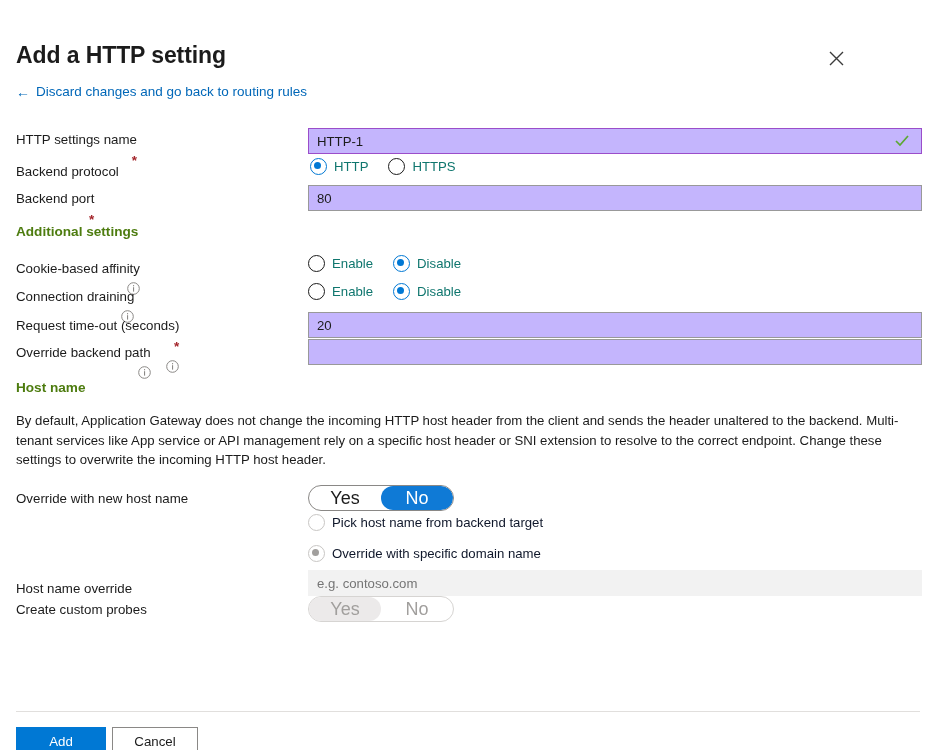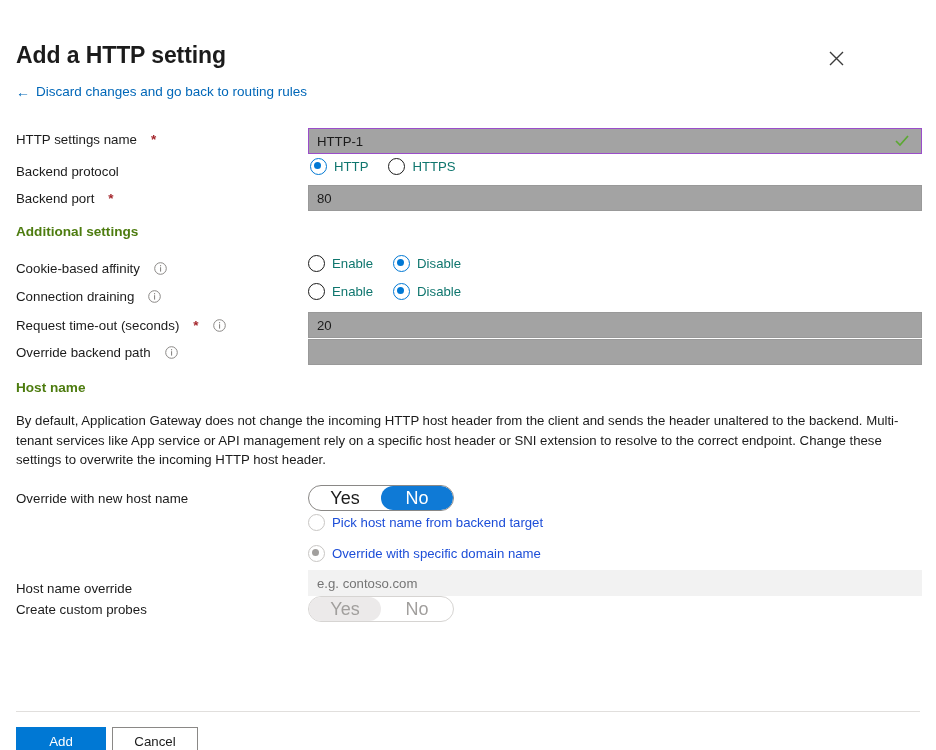--- a/index.html
+++ b/index.html
@@ -29,28 +29,28 @@
   
   .back-link {
     position:absolute; left:16px; top:84px;
     font-size:13.5px; color:#0067b8; cursor:pointer;
     display:flex; align-items:center; gap:6px; text-decoration:none; white-space:nowrap;
   }
   .back-link .arw { font-size:14px; line-height:1; }
 
   
   .lbl-col { position:absolute; left:16px; font-size:13.3px; color:#1b1b1b; white-space:nowrap;
-             display:flex; align-items:center; gap:14px; }
+             display:flex; align-items:flex-end; gap:6px;flex-direction:column; }
   .req { color:#a4262c; font-weight:700; font-size:13.5px; }
   .info-ic { display:inline-flex; align-items:center; justify-content:center; cursor:pointer; }
   .info-ic svg { display:block; }
 
   .fld {
     position:absolute; left:308px; width:614px; height:26px;
-    border:1px solid #999; background:#a3a3a3; font-size:13.2px; color:#1b1b1b;
+    border:1px solid #999; background:#c4b5fd; font-size:13.2px; color:#1b1b1b;
     padding:0 8px; line-height:24px; font-family:"Liberation Sans", sans-serif;
   }
   .fld.focus { border:1px solid #8a2be2; border-color:#9b4dca; padding-right:30px; }
   .fld.disabled { background:#f2f2f2; border:1px solid #f2f2f2; color:#323130; }
   .check-ok {
     position:absolute; left:892px; width:20px; height:26px;
     display:flex; align-items:center; justify-content:center; pointer-events:none;
   }
 
   
@@ -61,21 +61,21 @@
     background:#fff; display:inline-block; position:relative; flex:none;
   }
   .radio.on { border-color:#0078d4; }
   .radio.on::after {
     content:""; position:absolute; left:3.4px; top:3.4px; width:7px; height:7px;
     border-radius:50%; background:#0078d4;
   }
   .radio.dis { border-color:#c8c6c4; }
   .radio.dis.on::after { background:#a19f9d; }
   .radio-opt .rl { font-size:13.2px; color:#0f766e; white-space:nowrap; }
-  .radio-opt.dis, .radio-opt.dis .rl { color:#1d4ed8; cursor:default; }
+  .radio-opt.dis, .radio-opt.dis .rl { color:#0f172a; cursor:default; }
 
   
   .toggle {
     position:absolute; left:308px; width:146px; height:26px; border-radius:13px;
     border:1px solid #8a8886; background:#fff; display:flex; align-items:center;
     cursor:pointer; overflow:hidden;
   }
   .toggle .seg {
     flex:1; height:100%; display:flex; align-items:center; justify-content:center;
     font-size:18px; color:#1b1b1b; border-radius:13px; user-select:none;

